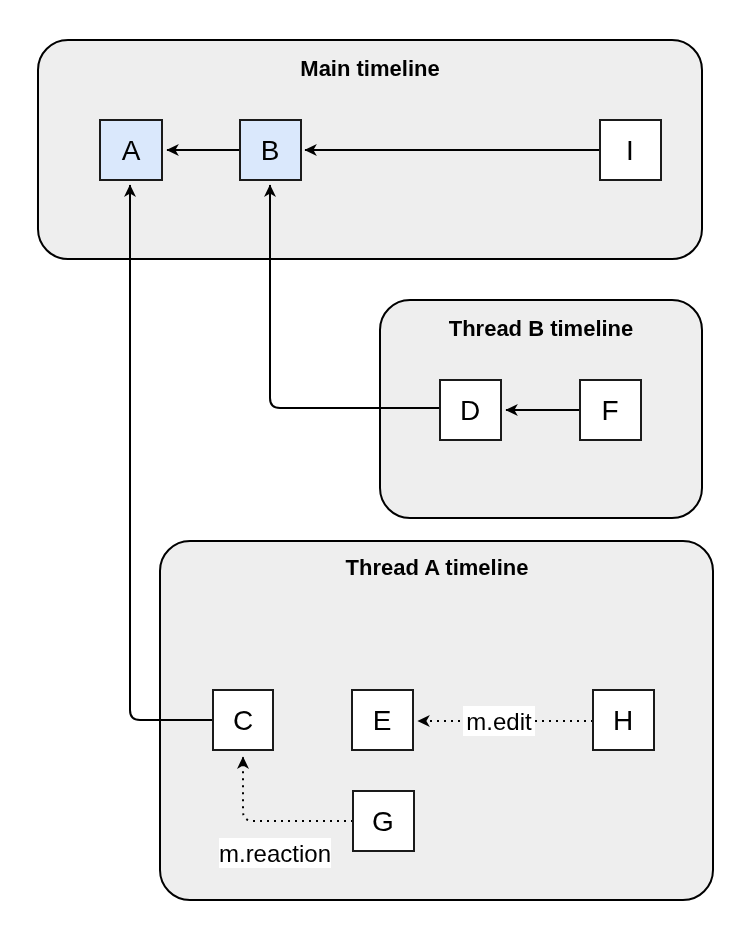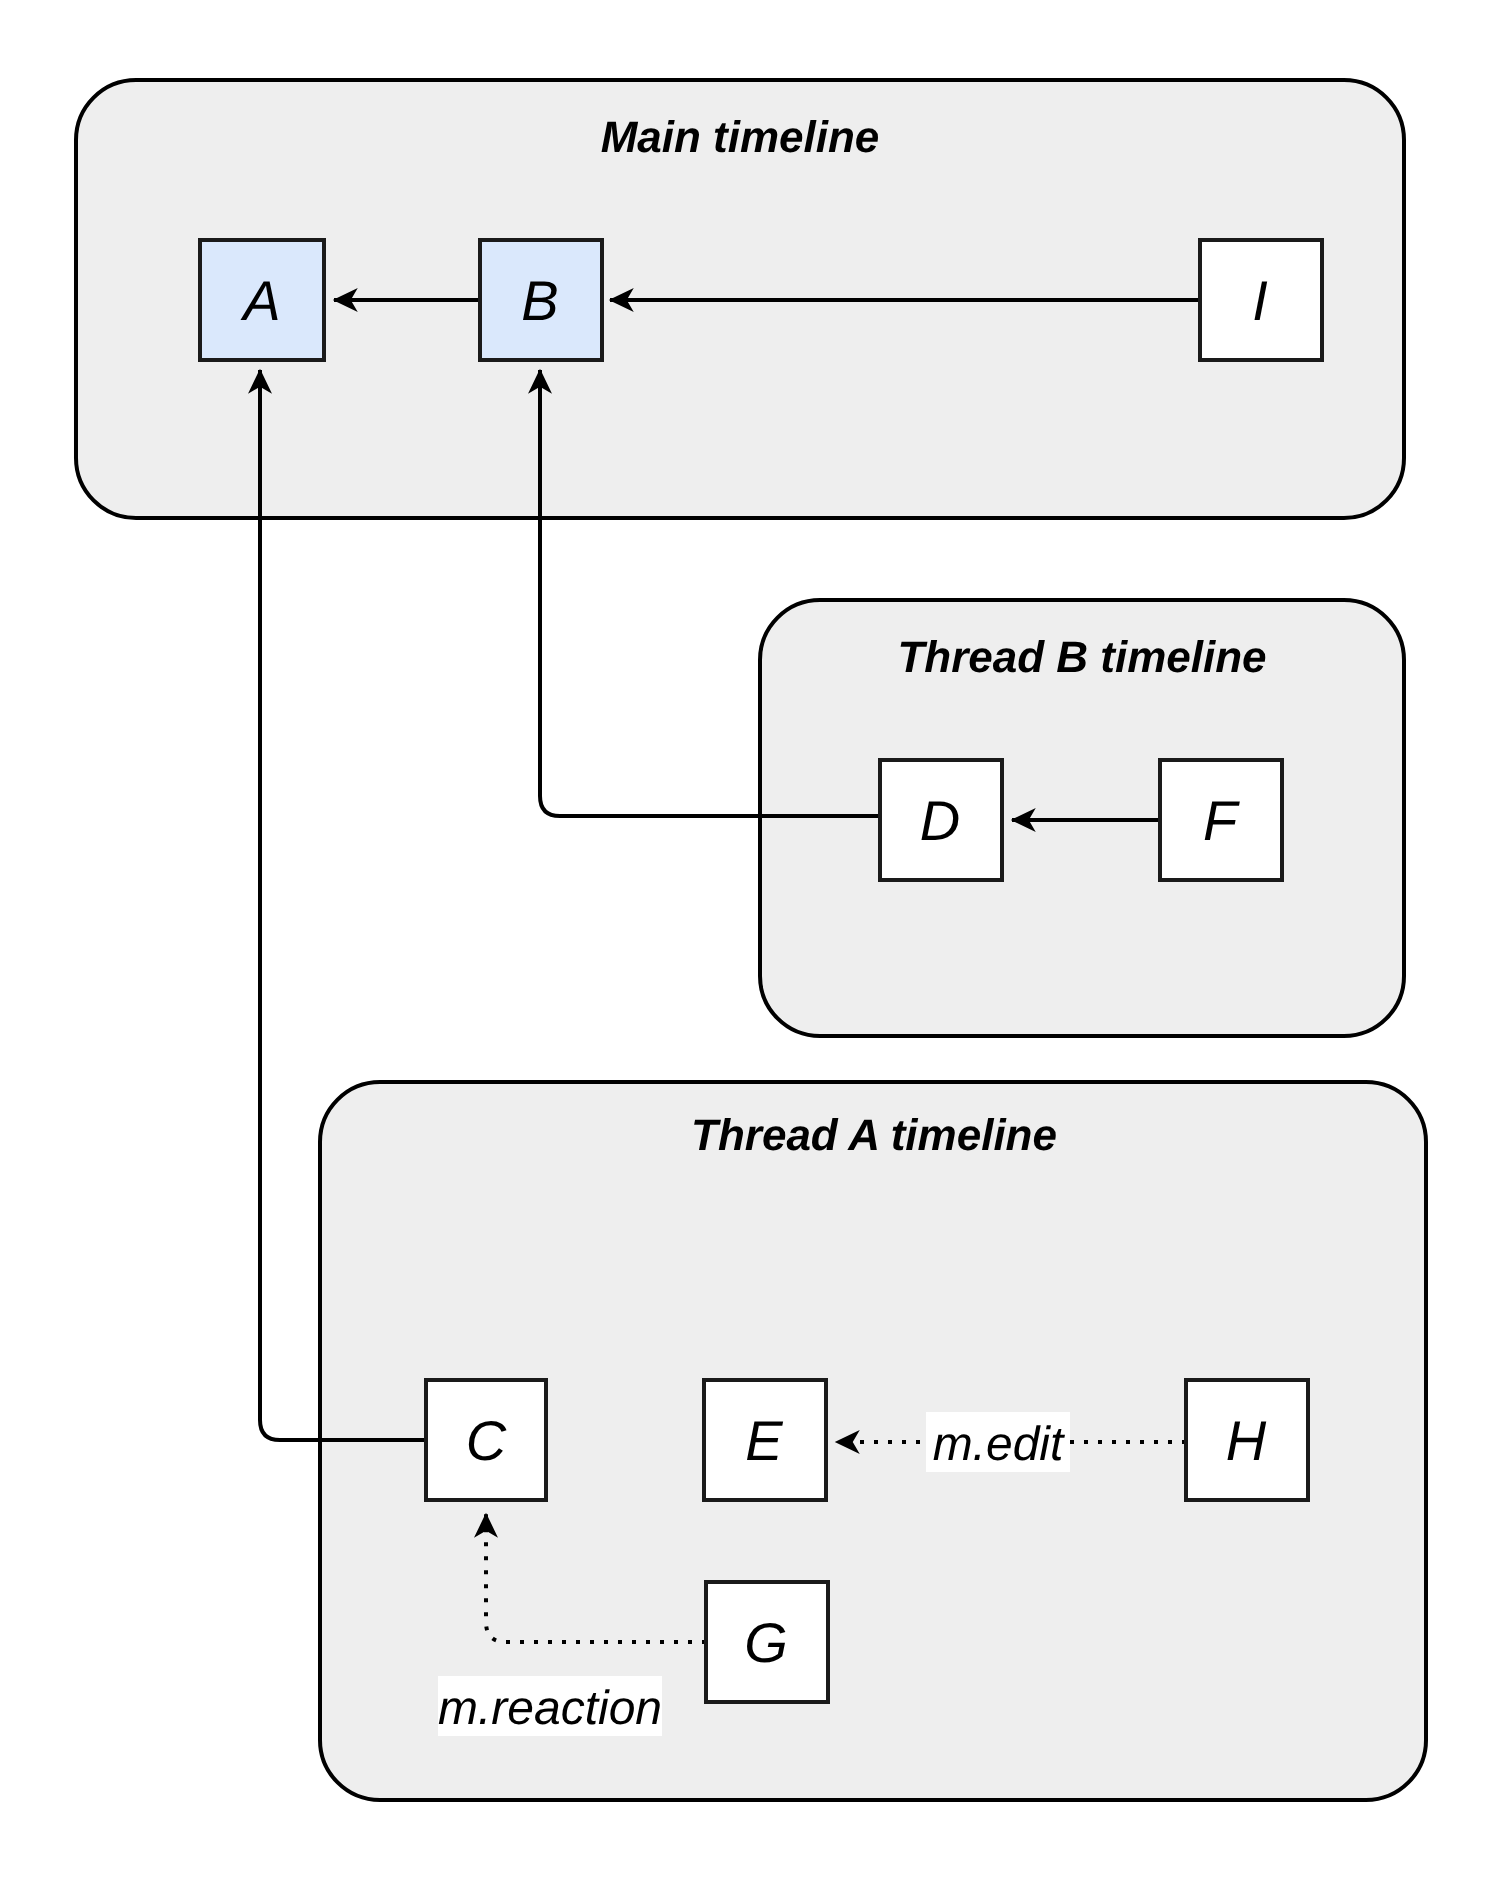--- a/index.html
+++ b/index.html
@@ -4,21 +4,21 @@
 <style>
   html, body {
     margin: 0;
     padding: 0;
     background: #ffffff;
     width: 756px;
     height: 942px;
     overflow: hidden;
     font-family: "Liberation Sans", sans-serif;
   }
-  .diagram-wrap { width: 756px; height: 942px; font-style: italic; }
+  .diagram-wrap { width: 756px; height: 942px; }
   svg { display: block; }
   .container-box { stroke-width: 2; }
   .node-box { stroke-width: 2; }
   .container-title {
     font-family: "Liberation Sans", sans-serif;
     font-size: 22px;
     font-weight: bold;
     fill: #000000;
     text-anchor: middle;
   }

